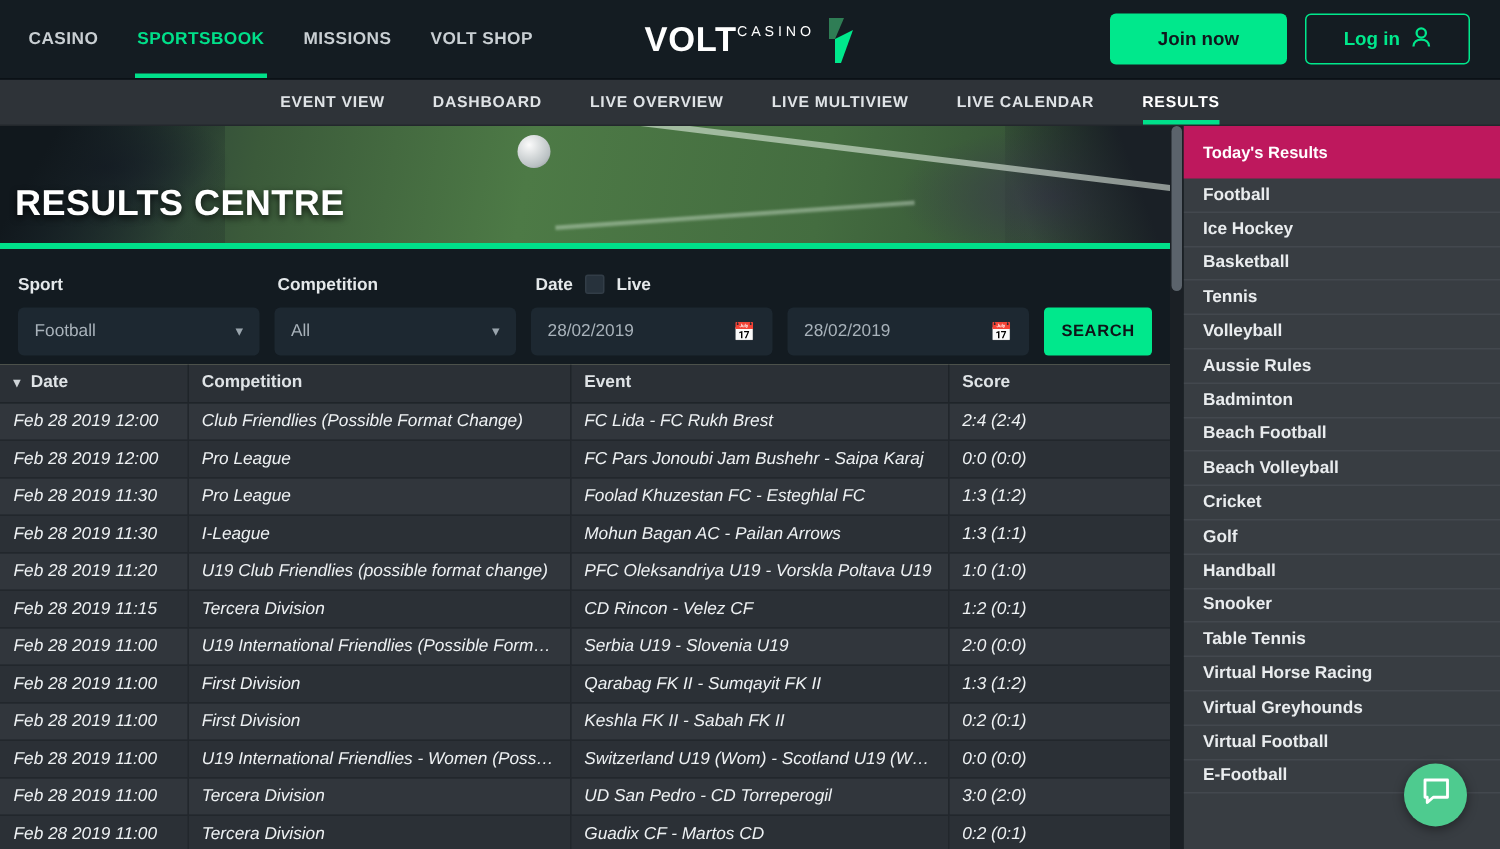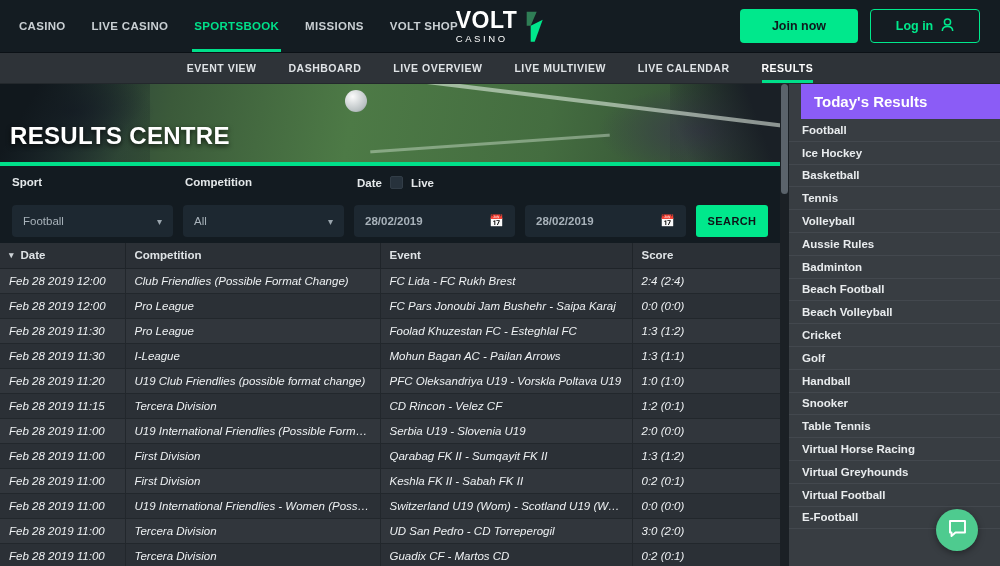--- a/index.html
+++ b/index.html
@@ -23,21 +23,21 @@
     font-weight: 600; height: 100%; display: flex; align-items: center; position: relative;
   }
   .mainnav a.active { color: #00e08a; }
   .mainnav a.active::after {
     content: ""; position: absolute; left: -2px; right: -2px; bottom: 0; height: 3px; background: #00e08a;
   }
   .logo {
     position: absolute; left: 50%; top: 50%; transform: translate(-50%,-50%);
     display: flex; align-items: center; gap: 3px;
   }
-  .logo-text { display: flex; flex-direction: column; align-items: flex-start; line-height: 1; }
+  .logo-text { display: flex; flex-direction: row; align-items: flex-start; line-height: 1; }
   .logo-volt { color: #fff; font-size: 23px; font-weight: 700; letter-spacing: .5px; }
   .logo-casino { color: #fff; font-size: 9.5px; font-weight: 400; letter-spacing: 2.6px; margin-top: 2px; }
   .bolt { width: 22px; height: 32px; position: relative; margin-left: 2px; }
   .bolt svg { display: block; }
   .auth { position: absolute; right: 20px; top: 50%; transform: translateY(-50%); display: flex; gap: 12px; }
   .btn-join {
     background: #00e88c; color: #10181d; border: none; border-radius: 4px;
     width: 118px; height: 34px; font-size: 12.5px; font-weight: 700;
     font-family: "Liberation Sans", sans-serif; cursor: pointer;
   }
@@ -98,35 +98,35 @@
     top: 6px; left: 345px;
   }
   .hero h1 {
     position: absolute; left: 10px; bottom: 12px; color: #fff;
     font-size: 24px; font-weight: 700; letter-spacing: .3px;
     text-shadow: 0 2px 5px rgba(0,0,0,.75);
   }
 
   
   .filters { flex: 0 0 77px; background: #131b21; padding: 10px 12px 0 12px; }
-  .flabels { display: flex; align-items: flex-start; height: 20px; }
+  .flabels { display: flex; align-items: flex-end; height: 20px; }
   .flabel { color: #e4e8ea; font-size: 11.5px; font-weight: 600; }
   .lbl-sport { width: 173px; }
   .lbl-comp { width: 172px; }
   .lbl-date { display: flex; align-items: center; gap: 8px; }
   .livebox { width: 13px; height: 13px; background: #27323c; border: 1px solid #323d47; border-radius: 2px; }
   .frow { display: flex; align-items: center; gap: 10px; margin-top: 9px; }
   .sel {
     height: 32px; background: #1d2831; border: none; border-radius: 4px;
     display: flex; align-items: center; padding: 0 11px; color: #a8b2ba; font-size: 11.5px;
     justify-content: space-between; cursor: pointer;
   }
   .sel-sport { width: 163px; }
   .sel-comp { width: 163px; }
-  .dtf { width: 163px; font-weight: bold; }
+  .dtf { width: 163px; }
   .chev { color: #9aa5ad; font-size: 10px; }
   .cal { color: #b7c0c7; font-size: 12px; }
   .btn-search {
     width: 73px; height: 32px; background: #00e88c; color: #0e1418; border: none;
     border-radius: 3px; font-size: 11px; font-weight: 700; letter-spacing: .4px; cursor: pointer;
     font-family: "Liberation Sans", sans-serif;
   }
 
   
   .tablewrap { flex: 1; overflow: hidden; background: #2b3036; }
@@ -155,22 +155,22 @@
   
   .scroller { width: 9px; flex: 0 0 9px; background: #1b2025; position: relative; }
   .scroller .thumb {
     position: absolute; top: 0; left: 1px; width: 7px; height: 110px;
     background: #5b636b; border-radius: 4px;
   }
 
   
   .sidebar { width: 211px; flex: 0 0 211px; background: #383d42; display: flex; flex-direction: column; min-height: 0; }
   .sb-head {
-    height: 35px; flex: 0 0 35px; background: #8b5cf6; display: flex; align-items: center;
-    padding: 0 13px; color: #fff; font-size: 15px; font-weight: 700; margin-left: 12px;
+    height: 35px; flex: 0 0 35px; background: #be185d; display: flex; align-items: center;
+    padding: 0 13px; color: #fff; font-size: 11px; font-weight: 700;
   }
   .sb-list { flex: 1; overflow: hidden; }
   .sb-item {
     height: 22.8px; display: flex; align-items: center; padding: 0 13px;
     color: #e9ecee; font-size: 11.5px; font-weight: 600; cursor: pointer;
     border-bottom: 1px solid #43484e;
   }
 
   
   .fab {
@@ -180,21 +180,20 @@
   }
 </style>
 </head>
 <body>
 
 <div class="app">
 
   <div class="topbar">
     <nav class="mainnav">
         <a href="#">CASINO</a>
-        <a href="#">LIVE CASINO</a>
         <a href="#" class="active">SPORTSBOOK</a>
         <a href="#">MISSIONS</a>
         <a href="#">VOLT SHOP</a>
       </nav>
 
     <div class="logo">
       <div class="logo-text">
         <span class="logo-volt">VOLT</span>
         <span class="logo-casino">CASINO</span>
       </div>

